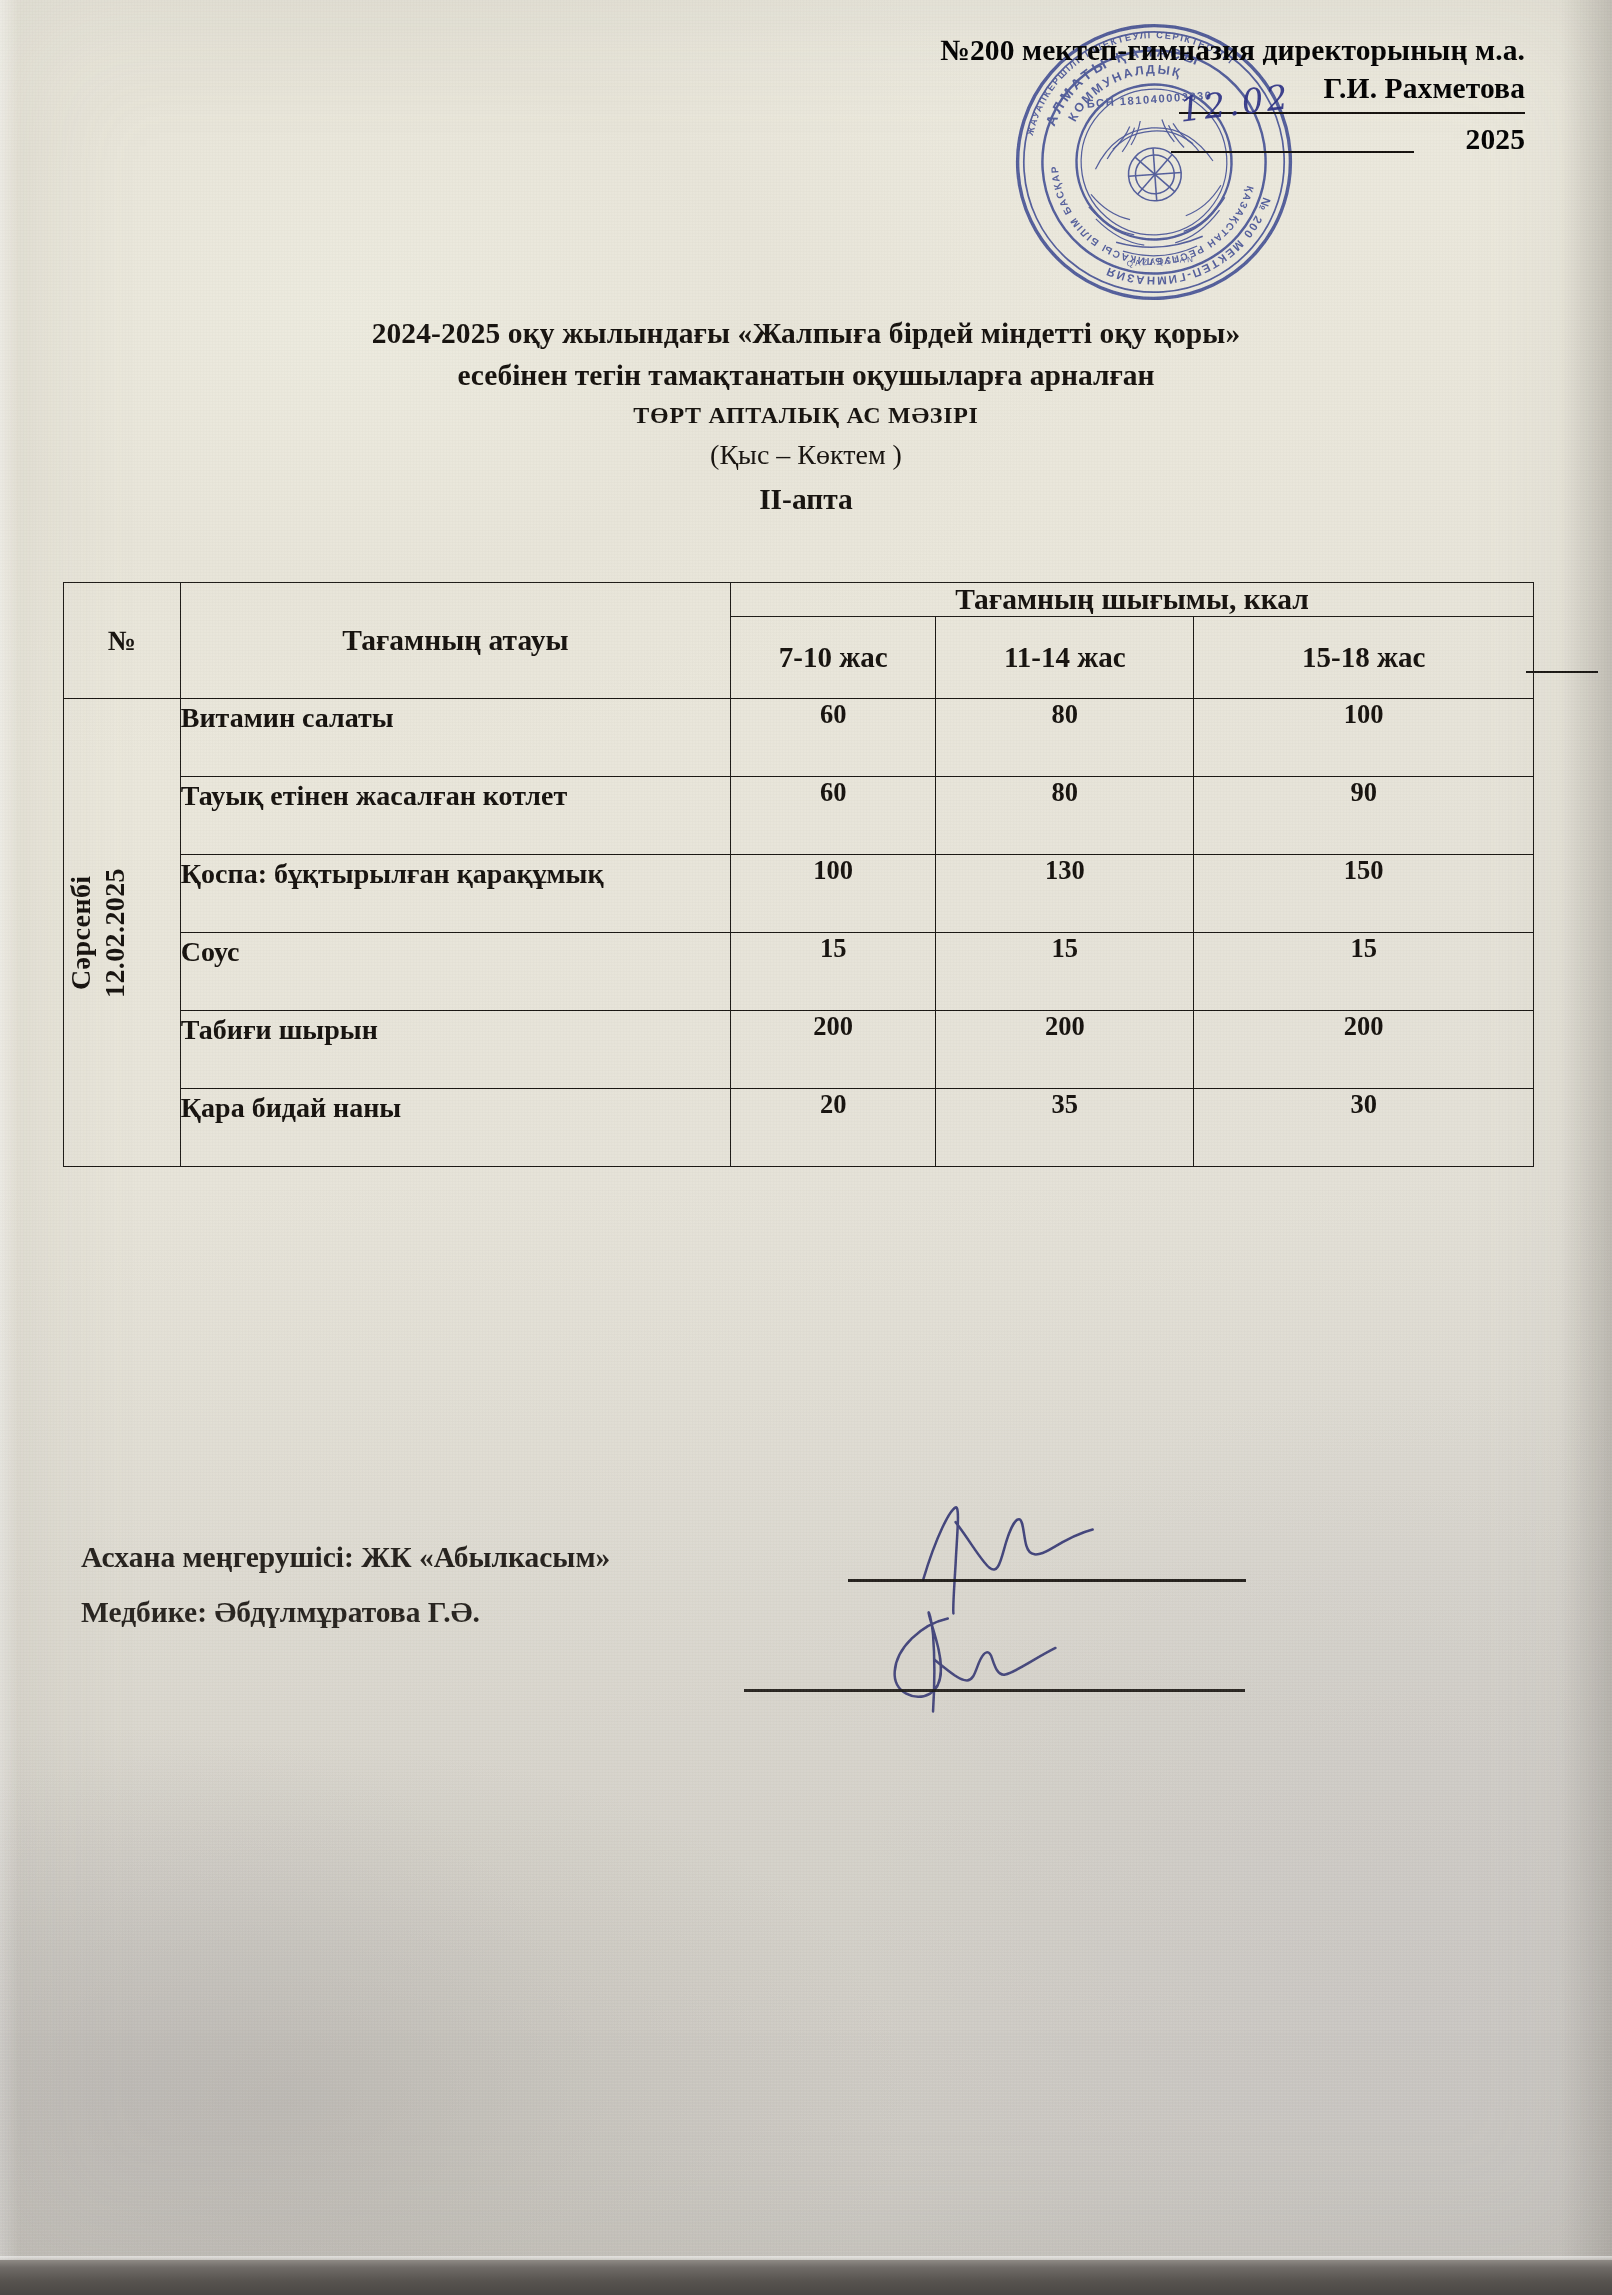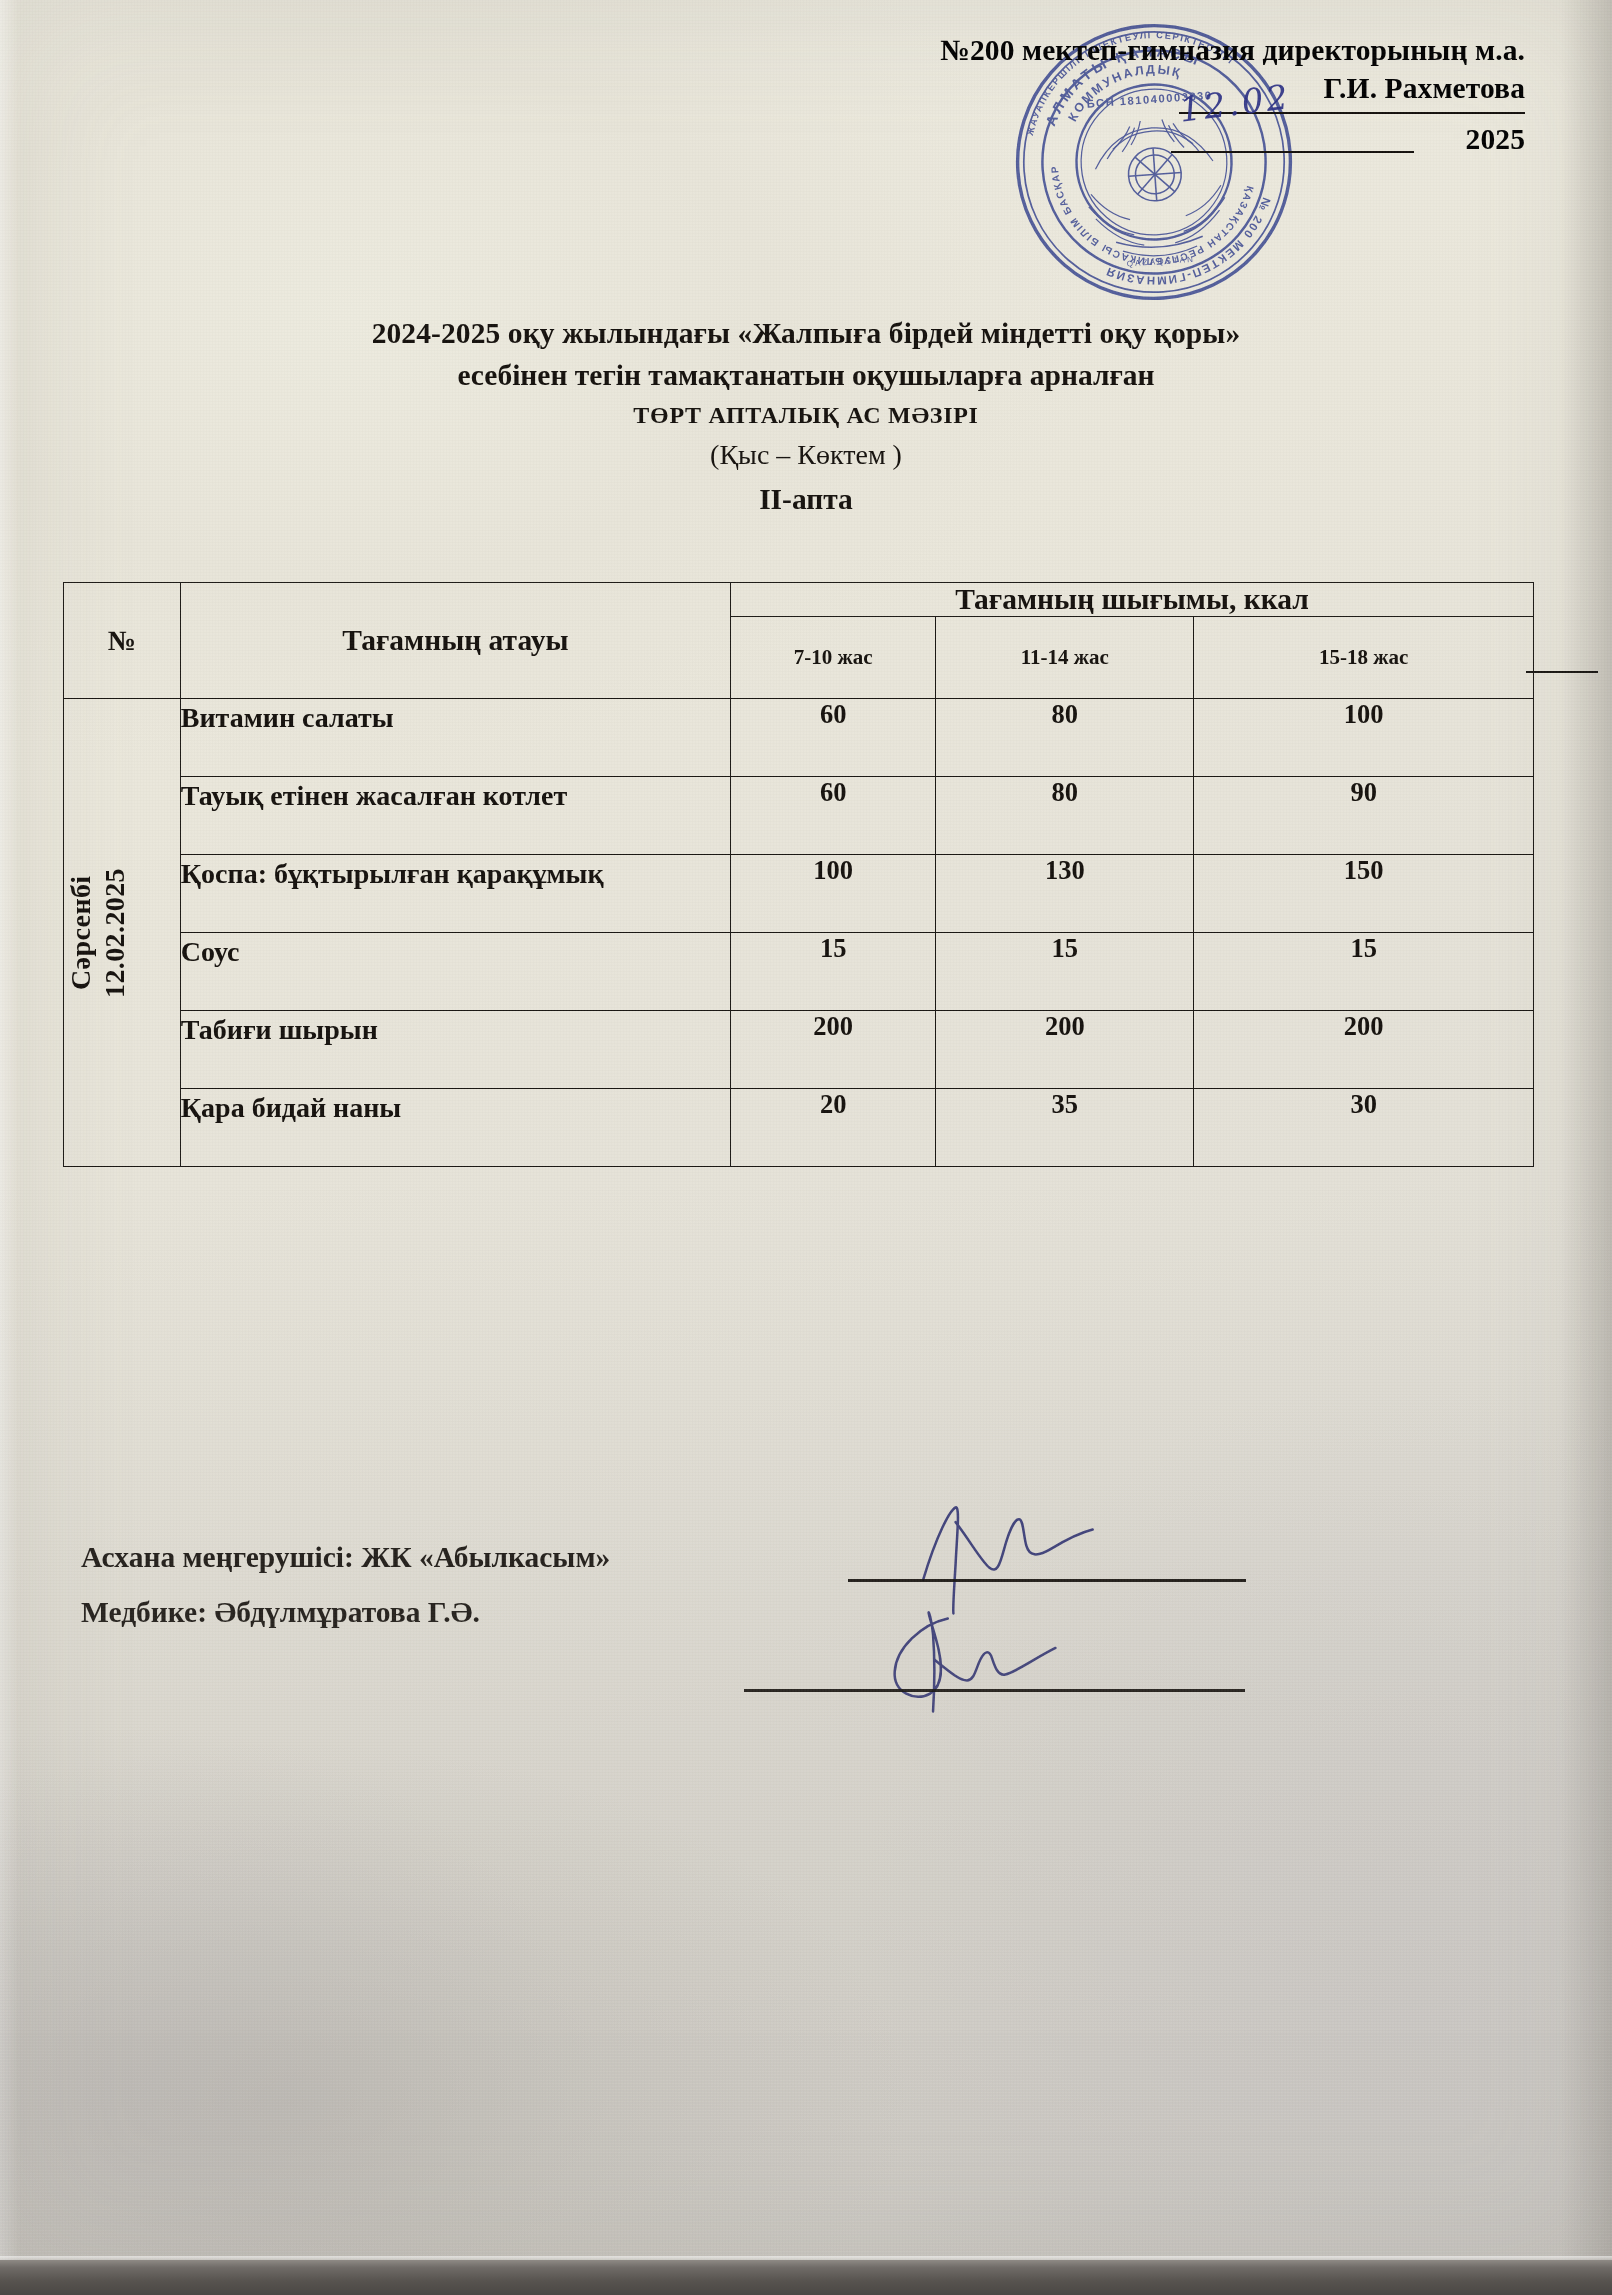--- a/index.html
+++ b/index.html
@@ -97,21 +97,21 @@
   }
   table.menu th, table.menu td{
     border:1.5px solid #1a1713;
     padding:0;
     font-weight:bold;
     background:transparent;
   }
   th.hnum{width:116px;height:87px;font-size:28px;vertical-align:middle;}
   th.hname{width:551px;font-size:29.5px;vertical-align:middle;}
   th.hcal{font-size:29.5px;vertical-align:middle;}
-  th.hsub{height:81px;font-size:21px;vertical-align:middle;}
+  th.hsub{height:81px;font-size:29px;vertical-align:middle;}
   .w1{width:205px;} .w2{width:258px;} .w3{width:340px;}
 
   td.daycell{
     width:116px;vertical-align:middle;text-align:center;
     padding:0;
   }
   .vert{
     writing-mode:vertical-rl;transform:rotate(180deg);
     font-size:28px;font-weight:bold;line-height:1.22;
     white-space:pre-line;letter-spacing:0.4px;

